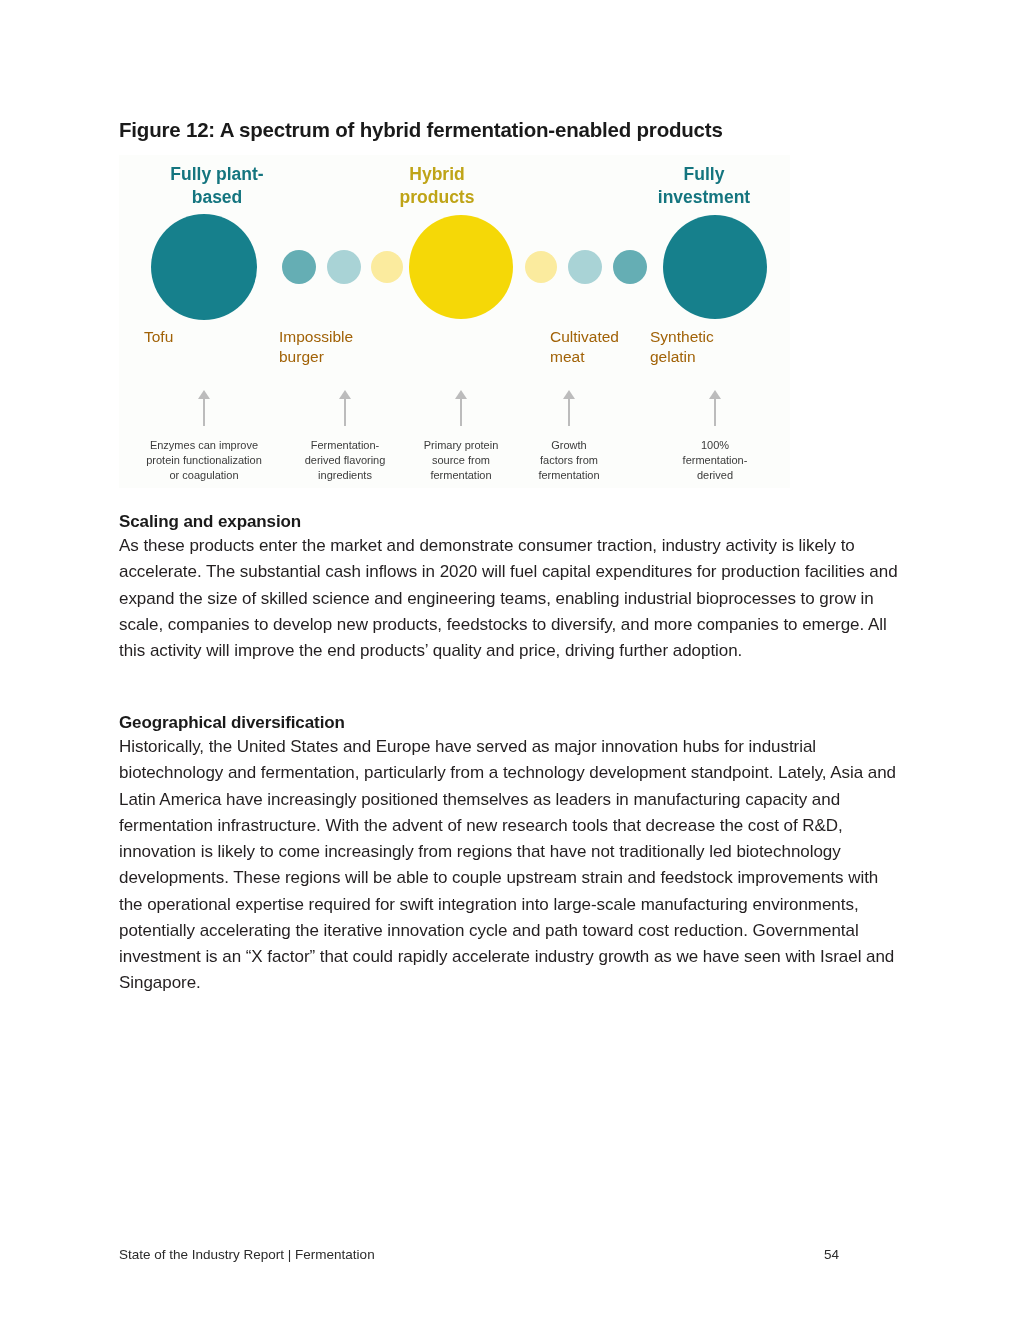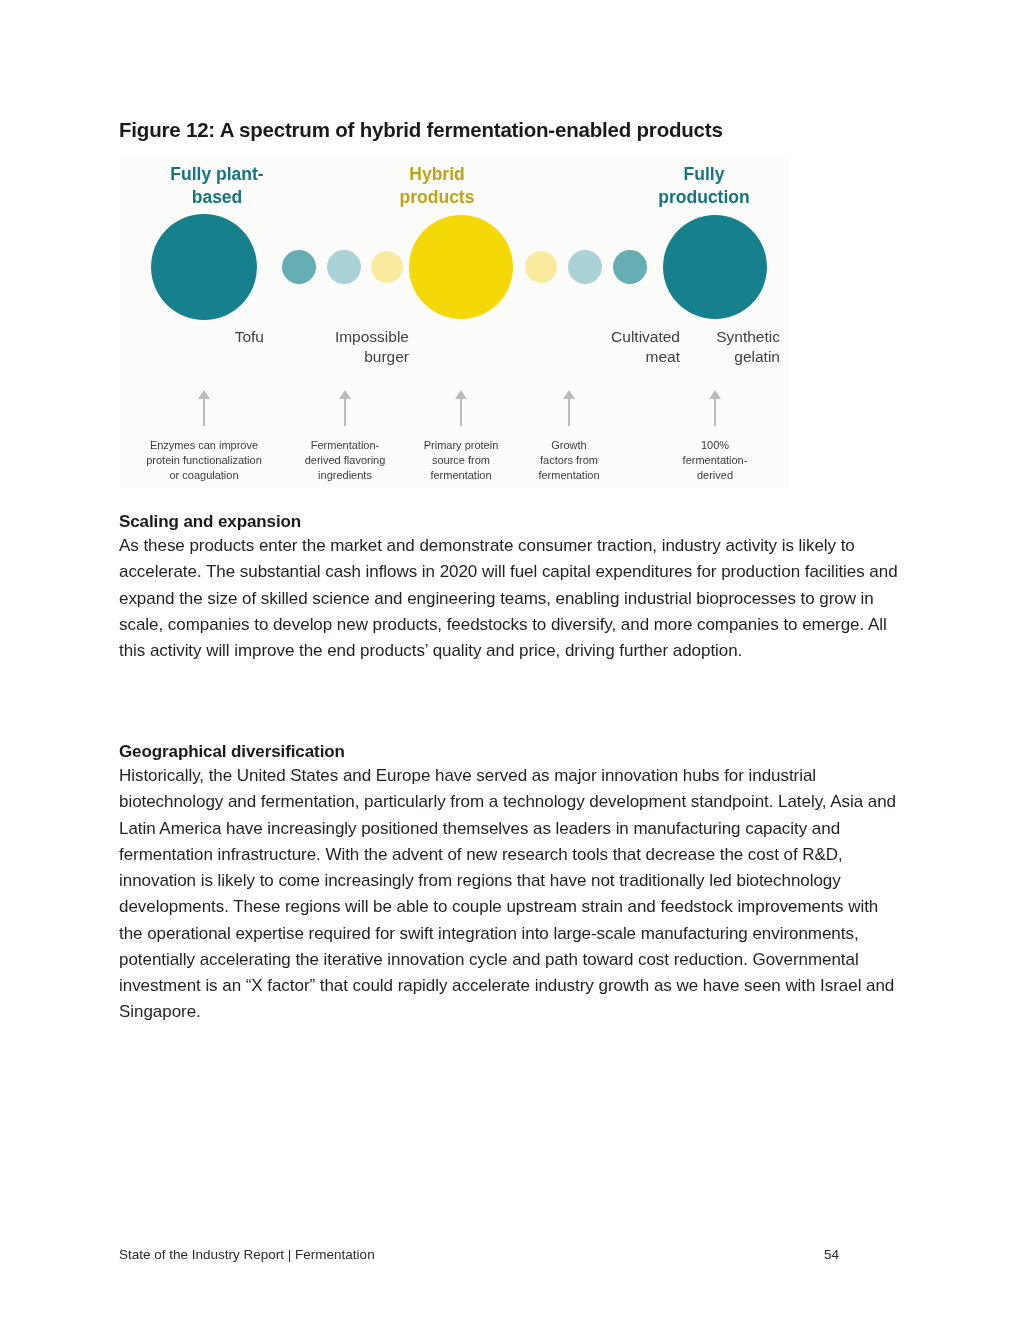--- a/index.html
+++ b/index.html
@@ -81,24 +81,24 @@
   
   .prod-labels {
     position: absolute;
     left: 0;
     top: 172px;
     width: 671px;
     height: 70px;
   }
   .prod-label {
     position: absolute;
-    text-align: right;
+    text-align: left;
     font-size: 15.5px;
     line-height: 1.32;
-    color: #404040;
+    color: #a16207;
     transform: translateX(-50%);
   }
 
   
   .notes-row {
     position: absolute;
     left: 0;
     top: 235px;
     width: 671px;
     height: 98px;
@@ -184,21 +184,21 @@
   <div class="fig-title">Figure 12: A spectrum of hybrid fermentation-enabled products</div>
 
   <div class="figure-panel">
 
     <div class="spectrum-headings">
       <div class="spect-head left" style="white-space:pre-line;">Fully plant-
 based</div>
       <div class="spect-head mid" style="white-space:pre-line;">Hybrid
 products</div>
       <div class="spect-head right" style="white-space:pre-line;">Fully
-production</div>
+investment</div>
     </div>
 
     <div class="circle-row" id="circle-row">
         <div class="bub" style="left: 85px; width: 106px; height: 106px; background: rgb(22, 128, 140);"></div>
         <div class="bub" style="left: 180px; width: 34px; height: 34px; background: rgb(101, 174, 180);"></div>
         <div class="bub" style="left: 225px; width: 34px; height: 34px; background: rgb(169, 211, 214);"></div>
         <div class="bub" style="left: 268px; width: 32px; height: 32px; background: rgb(251, 235, 158);"></div>
         <div class="bub" style="left: 342px; width: 104px; height: 104px; background: rgb(245, 216, 7);"></div>
         <div class="bub" style="left: 422px; width: 32px; height: 32px; background: rgb(251, 235, 158);"></div>
         <div class="bub" style="left: 466px; width: 34px; height: 34px; background: rgb(169, 211, 214);"></div>
@@ -264,21 +264,21 @@
         </div>
       </div>
 
   </div>
 
   <div class="body-block" style="top:512px;">
     <div class="sec-head">Scaling and expansion</div>
     <p class="para">As these products enter the market and demonstrate consumer traction, industry activity is likely to accelerate. The substantial cash inflows in 2020 will fuel capital expenditures for production facilities and expand the size of skilled science and engineering teams, enabling industrial bioprocesses to grow in scale, companies to develop new products, feedstocks to diversify, and more companies to emerge. All this activity will improve the end products’ quality and price, driving further adoption.</p>
   </div>
 
-  <div class="body-block" style="top:742px;">
+  <div class="body-block" style="top:713px;">
     <div class="sec-head">Geographical diversification</div>
     <p class="para">Historically, the United States and Europe have served as major innovation hubs for industrial biotechnology and fermentation, particularly from a technology development standpoint. Lately, Asia and Latin America have increasingly positioned themselves as leaders in manufacturing capacity and fermentation infrastructure. With the advent of new research tools that decrease the cost of R&amp;D, innovation is likely to come increasingly from regions that have not traditionally led biotechnology developments. These regions will be able to couple upstream strain and feedstock improvements with the operational expertise required for swift integration into large-scale manufacturing environments, potentially accelerating the iterative innovation cycle and path toward cost reduction. Governmental investment is an “X factor” that could rapidly accelerate industry growth as we have seen with Israel and Singapore.</p>
   </div>
 
   <div class="footer">
     <span class="left">State of the Industry Report | Fermentation</span>
     <span class="right">54</span>
   </div>
 
 </div>

